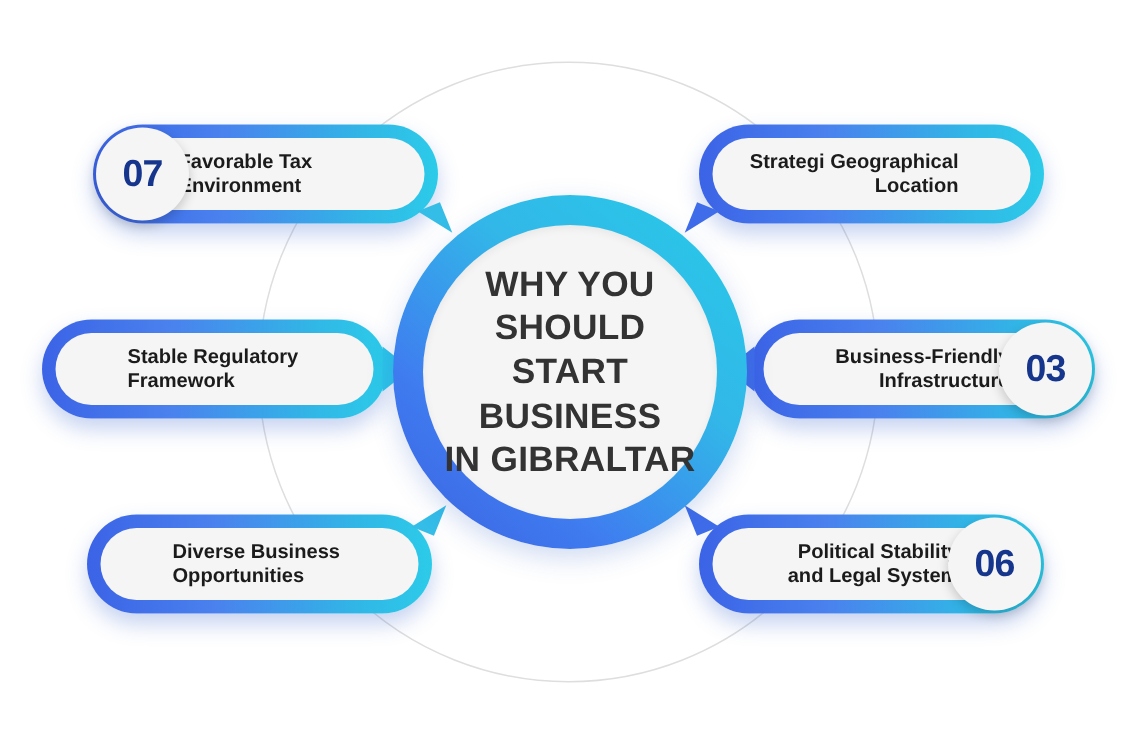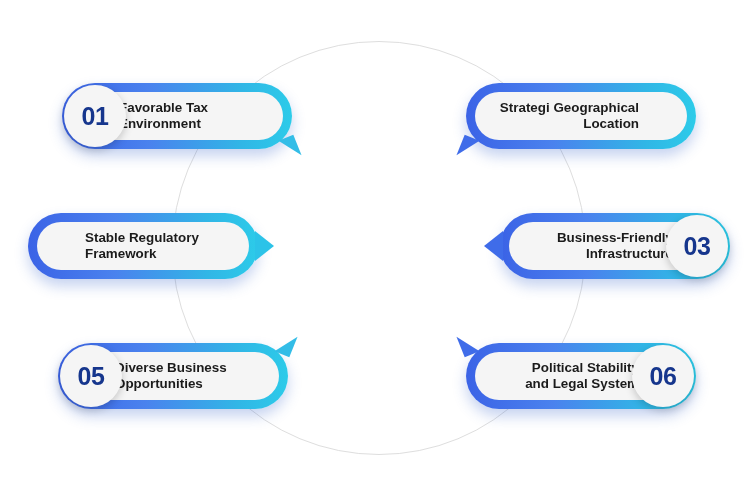--- a/index.html
+++ b/index.html
@@ -185,29 +185,37 @@
   #card-5 { left: 58px;  top: 343px; }
   #card-6 { left: 466px; top: 343px; }
 </style>
 </head>
 <body>
 
 <div id="canvas">
 
   <div class="bg-ring"></div>
 
+  <div class="center-wrap">
+    <div class="center-inner">
+      <div class="center-title">WHY YOU
+SHOULD START
+BUSINESS
+IN GIBRALTAR</div>
+    </div>
+  </div>
 
   <div class="card left" id="card-1">
     <div class="tail tail-01"></div>
     <div class="card-inner">
       <div class="card-label">Favorable Tax
 Environment</div>
     </div>
     <div class="badge">
-      <span class="badge-num">01</span>
+      <span class="badge-num">07</span>
     </div>
   </div>
 
   <div class="card right" id="card-2">
     <div class="tail tail-02"></div>
     <div class="card-inner">
       <div class="card-label">Strategi Geographical
 Location</div>
     </div>
   </div>
@@ -230,23 +238,20 @@
       <span class="badge-num">03</span>
     </div>
   </div>
 
   <div class="card left" id="card-5">
     <div class="tail tail-05"></div>
     <div class="card-inner">
       <div class="card-label">Diverse Business
 Opportunities</div>
     </div>
-    <div class="badge">
-      <span class="badge-num">05</span>
-    </div>
   </div>
 
   <div class="card right" id="card-6">
     <div class="tail tail-06"></div>
     <div class="card-inner">
       <div class="card-label">Political Stability
 and Legal System</div>
     </div>
     <div class="badge">
       <span class="badge-num">06</span>

